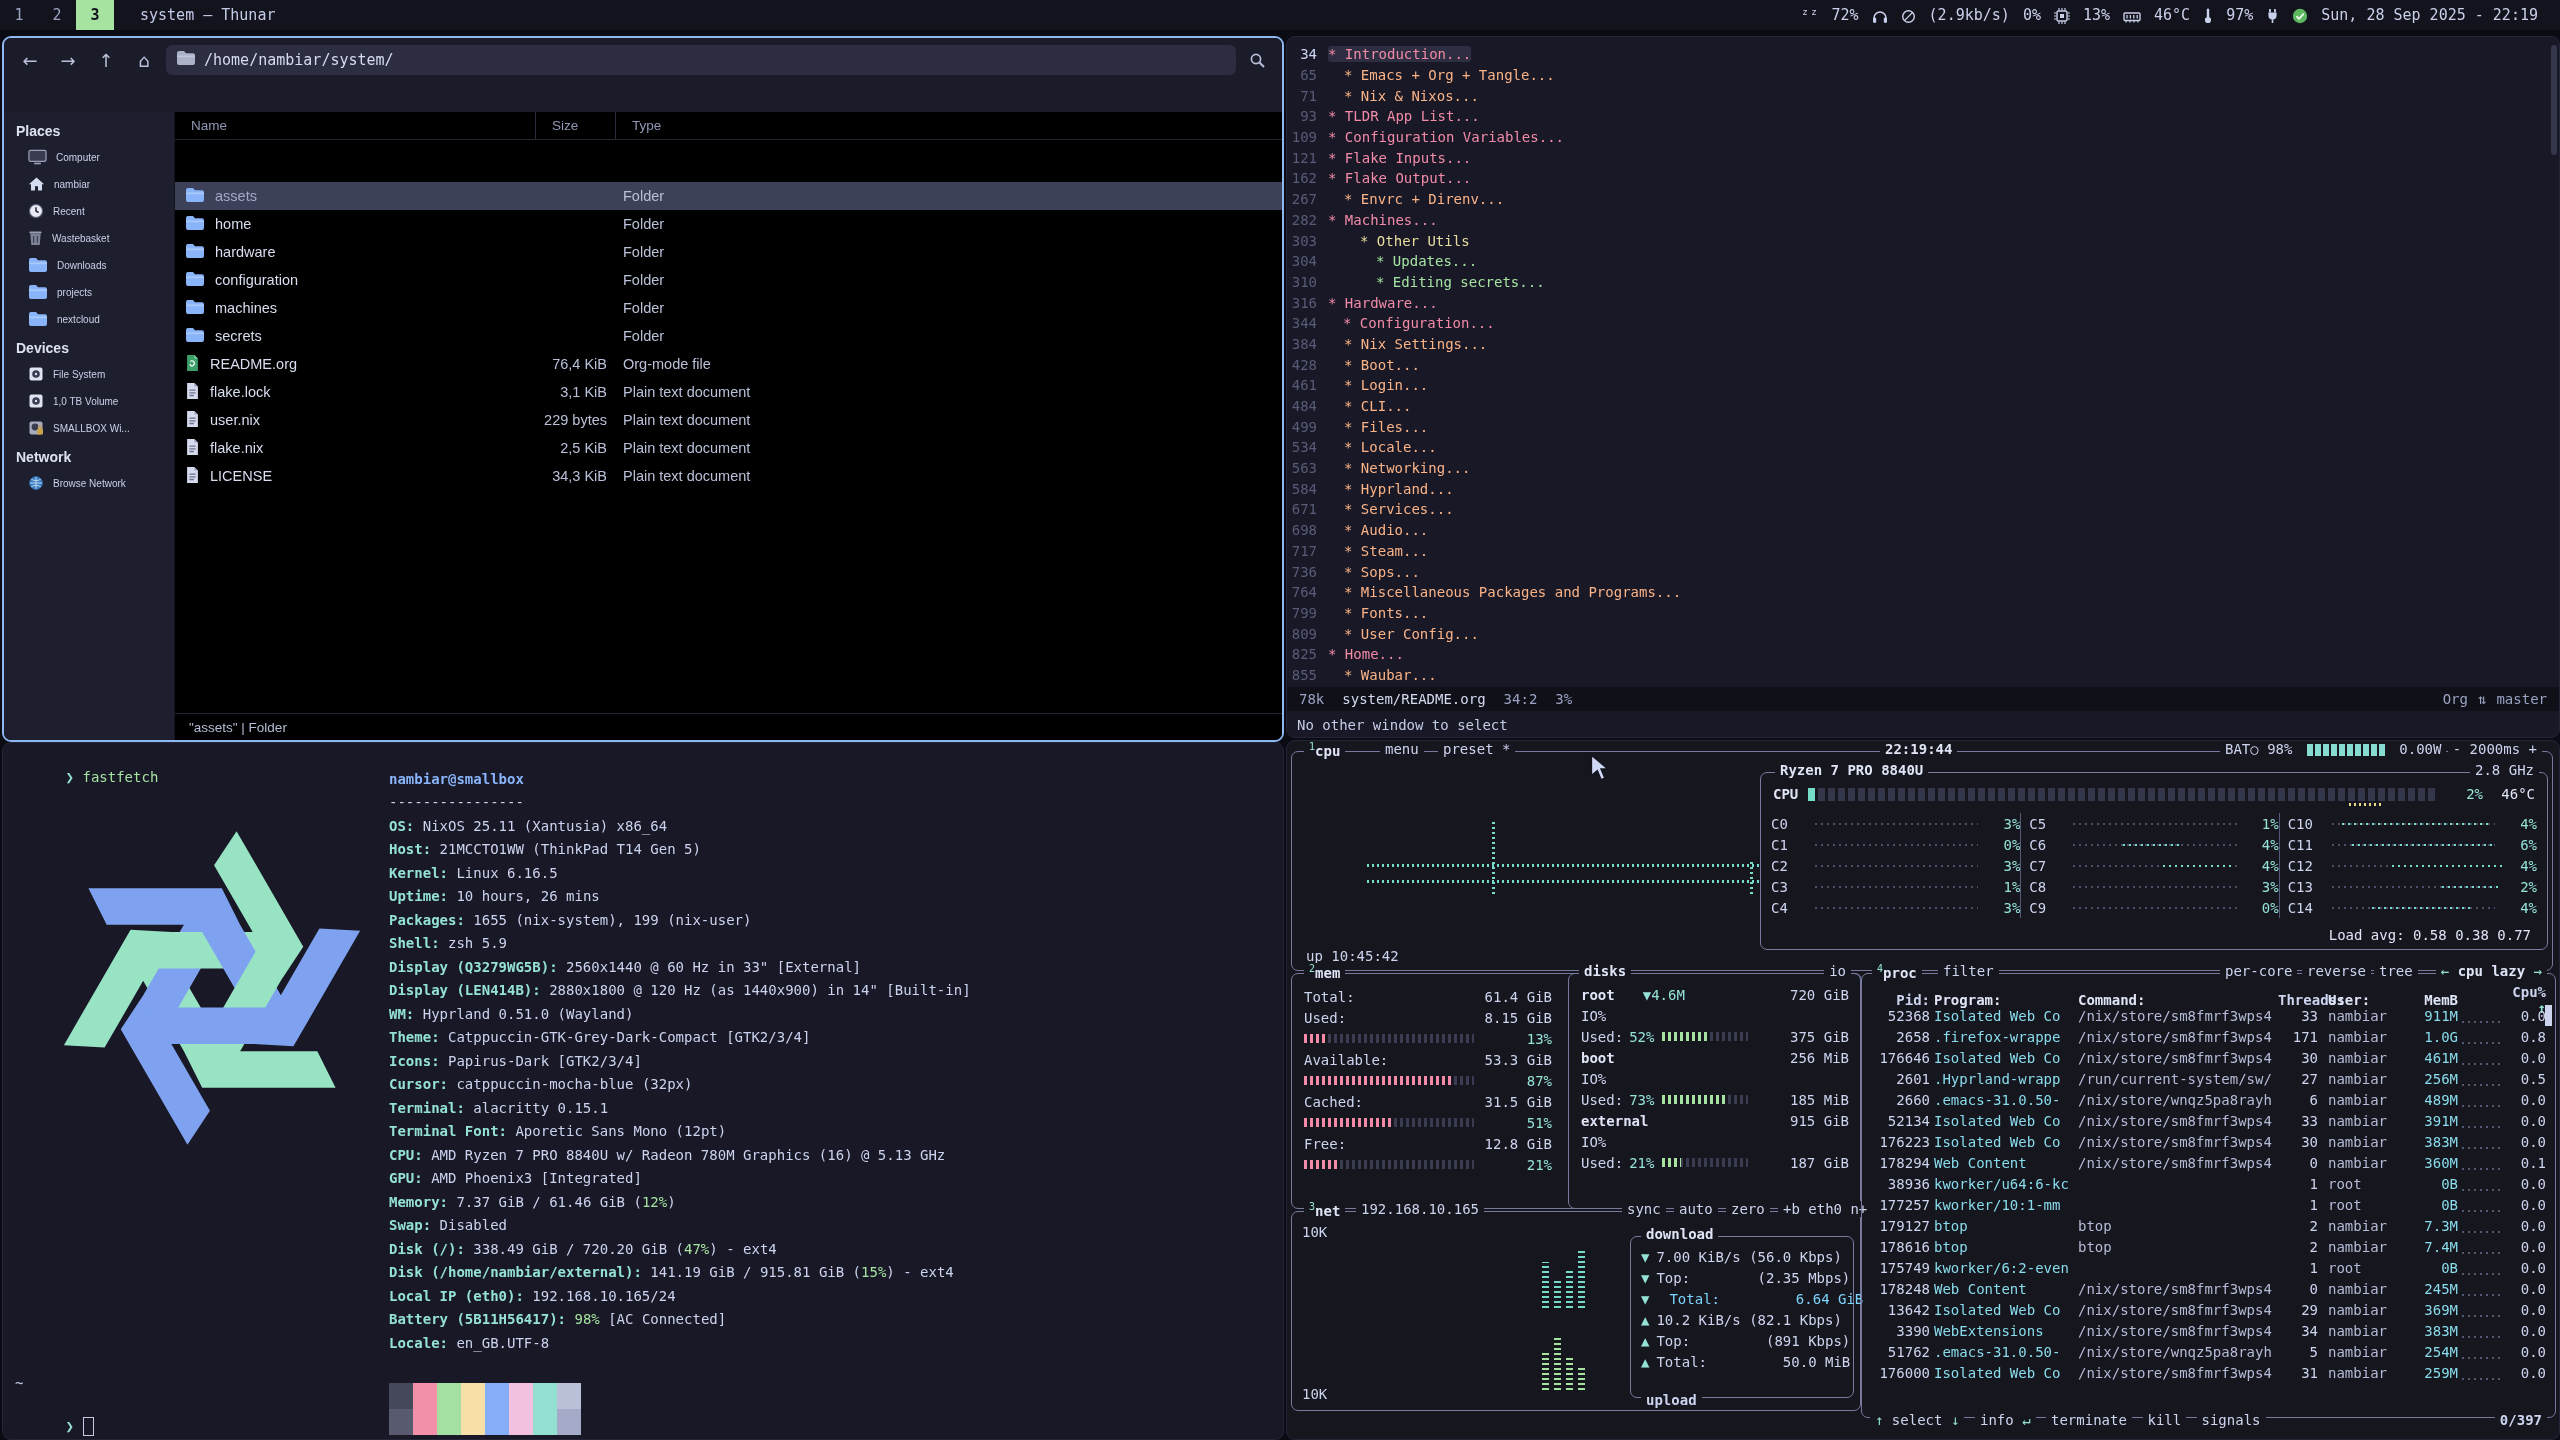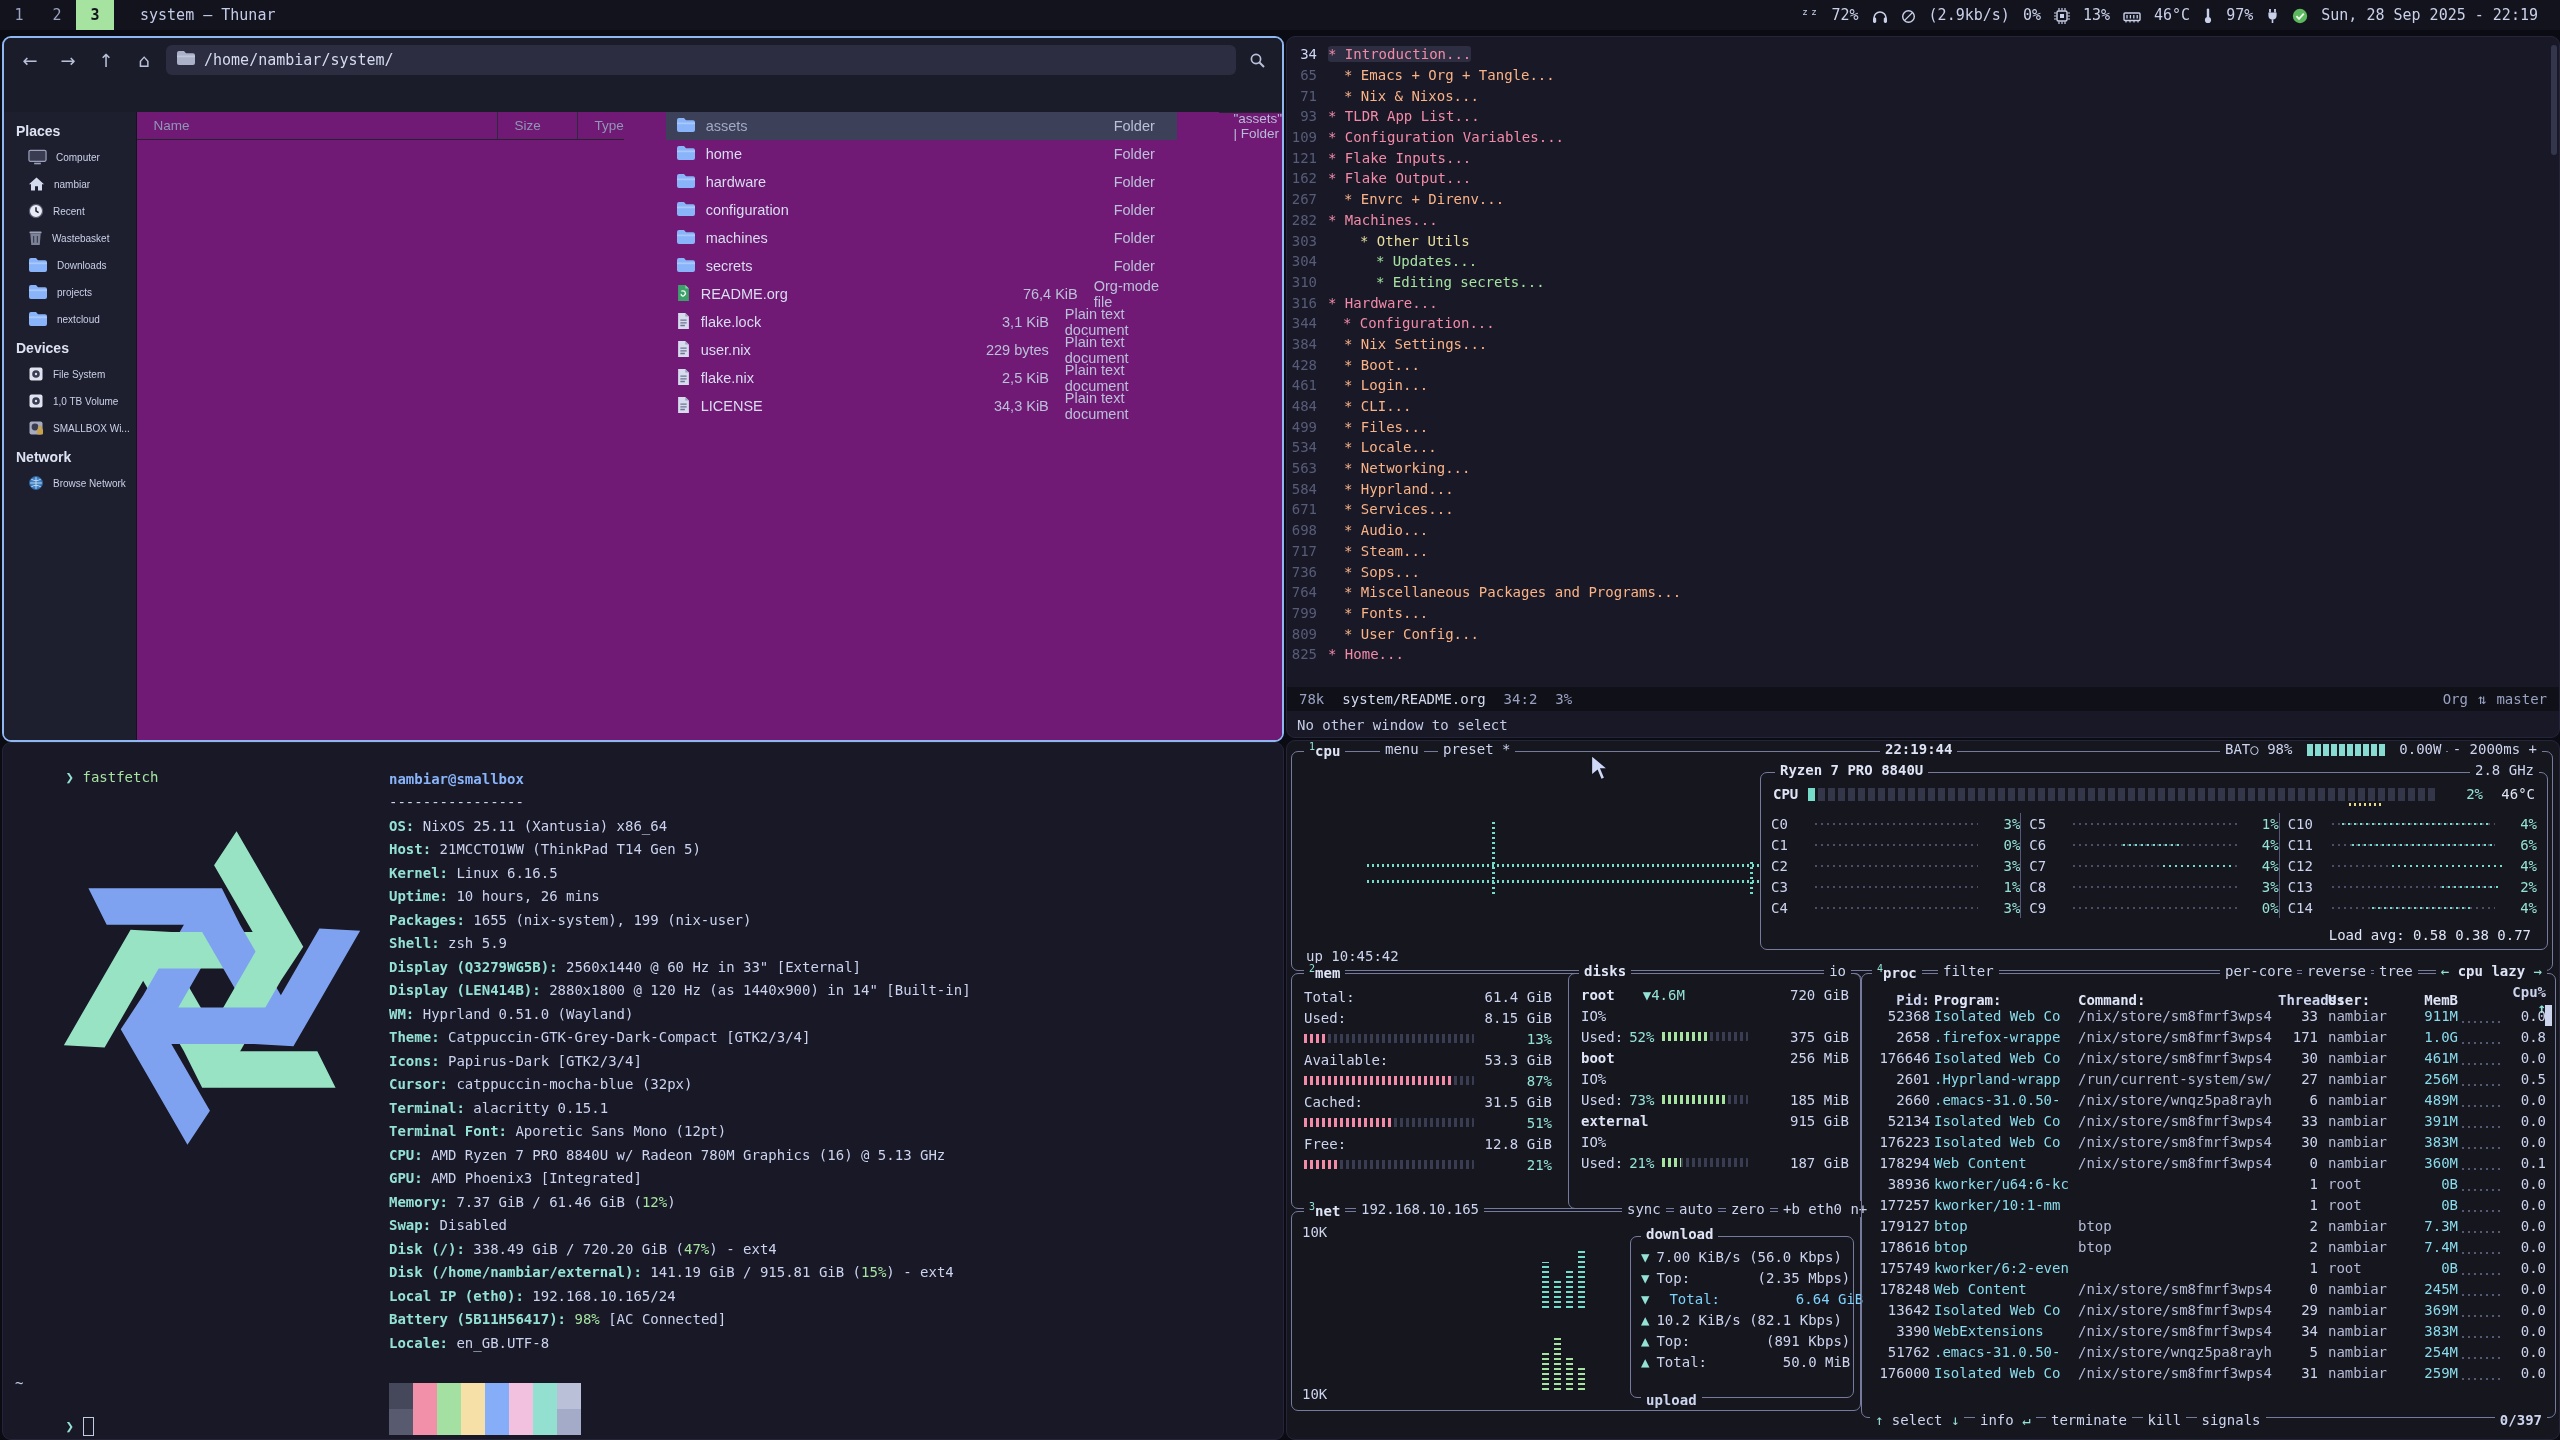--- a/index.html
+++ b/index.html
@@ -25,21 +25,21 @@
       font-size:18px;border-radius:5px;font-family:"DejaVu Sans",sans-serif;}
   #pathfield{flex:1;height:30px;background:#2c2d40;border-radius:6px;display:flex;align-items:center;gap:8px;
       padding:0 10px;font-size:15px;color:#d5dbf0;}
   #searchbtn{width:30px;height:30px;display:flex;align-items:center;justify-content:center;}
   #thunar-body{position:absolute;top:74px;bottom:0;left:0;right:0;display:flex;}
   #sidebar{width:170px;background:#1e1f2e;border-right:1px solid #13131d;padding-top:4px;
       font-family:"Liberation Sans",sans-serif;overflow:hidden;}
   .sb-head{padding:7px 12px 5px;font-size:14px;font-weight:bold;color:#dde2f2;}
   .sb-item{height:27px;display:flex;align-items:center;gap:9px;padding-left:24px;font-size:10px;color:#c9d0e8;}
   .sb-item svg{flex:0 0 auto;}
-  #filepane{flex:1;display:flex;flex-direction:row;background:#701a75;gap:42px;}
+  #filepane{flex:1;display:flex;flex-direction:column;background:#000000;gap:42px;}
   #list-header{height:27px;display:flex;align-items:center;font-family:"Liberation Sans",sans-serif;
       font-size:13.5px;color:#8f97b4;border-bottom:1px solid #23242f;}
   #list-header .hc{border-right:1px solid #2a2b3c;height:100%;display:flex;align-items:center;padding-left:16px;}
   #rows{flex:1;}
   .frow{height:28px;display:flex;align-items:center;font-family:"Liberation Sans",sans-serif;font-size:14.5px;}
   .frow.sel{background:#3d4059;}
   .frow .nm{width:360px;display:flex;align-items:center;gap:10px;padding-left:10px;box-sizing:border-box;color:#d8def0;}
   .frow.sel .nm{color:#a2a9c4;}
   .frow .sz{width:72px;text-align:right;color:#b9c0d8;}
   .frow .tp{padding-left:16px;color:#b9c0d8;}
@@ -550,20 +550,24 @@
           <span class="ht lvl2" style="margin-left: 27px;">* Fonts...</span>
         </div>
         <div class="eline">
           <span class="ln">809</span>
           <span class="ht lvl2" style="margin-left: 27px;">* User Config...</span>
         </div>
         <div class="eline">
           <span class="ln">825</span>
           <span class="ht lvl1" style="margin-left: 11px;">* Home...</span>
         </div>
+        <div class="eline">
+          <span class="ln">855</span>
+          <span class="ht lvl2" style="margin-left: 27px;">* Waubar...</span>
+        </div>
       </div>
     <div id="emacs-scroll"></div>
     <div id="emacs-modeline">
       <span>78k</span>
       <span class="file">system/README.org</span>
       <span>34:2</span>
       <span>3%</span>
       <span class="right">
         <span>Org</span>
         <span>⇅</span>

